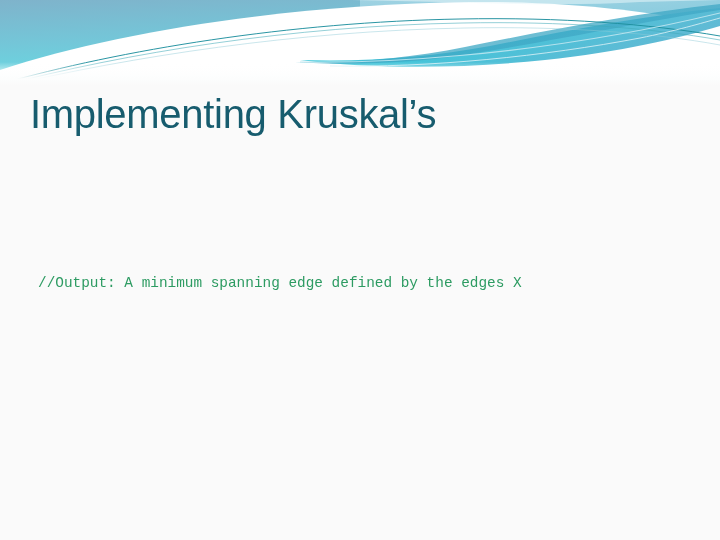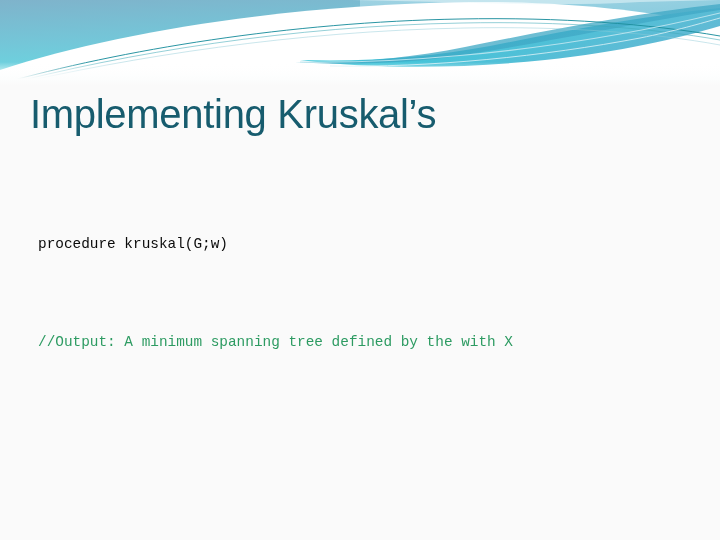--- a/index.html
+++ b/index.html
@@ -128,24 +128,23 @@
       <path d="M330,0 C430,0 545,8 640,2 L720,0 L720,0 Z" fill="#e8f6fa" opacity="0.55"></path>
 
       <rect x="0" y="62" width="720" height="24" fill="url(#fadeWhite)"></rect>
     </svg>
   </div>
 
   <div class="title">Implementing Kruskal’s</div>
 
   <div class="code-body">
 
-    <div class="code-line"><span>procedure kruskal(G;w)</span></div>
 
 
-    <div class="code-line"><span class="cmt">//Output: A minimum spanning tree defined by the with X</span></div>
+    <div class="code-line"><span class="cmt">//Output: A minimum spanning edge defined by the edges X</span></div>
 
     <div class="code-line blank"><span></span></div>
 
     
 
     
 
     
 
     

